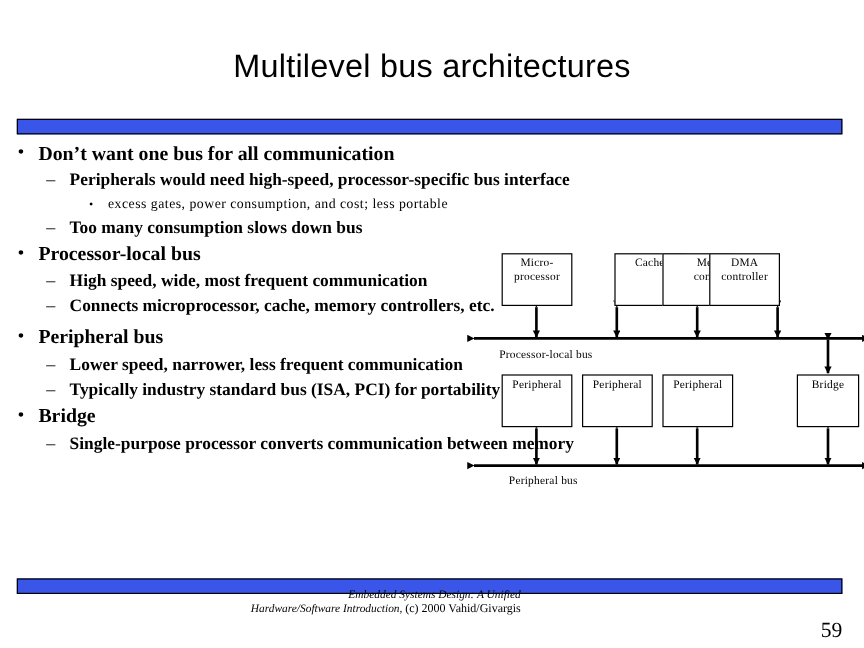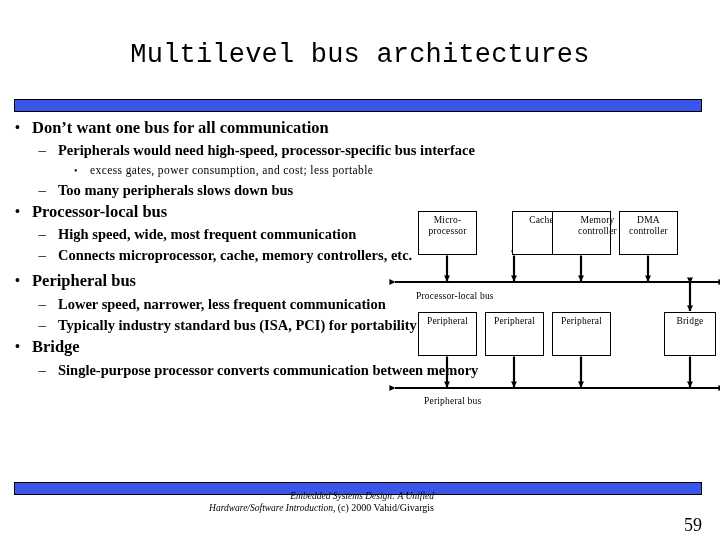--- a/index.html
+++ b/index.html
@@ -2,21 +2,21 @@
 <html><head>
 <meta charset="utf-8">
 <style>
   html,body{margin:0;padding:0;background:#fff;}
   body{width:720px;height:540px;position:relative;overflow:hidden;
        font-family:"Liberation Serif","DejaVu Serif",serif;color:#000;}
   .slide{position:absolute;inset:0;}
 
   .title{position:absolute;left:0;top:40px;width:720px;text-align:center;
          font-size:27px;font-weight:400;letter-spacing:.2px;
-         font-family:Liberation Mono, monospace;}
+         font-family:Liberation Sans, sans-serif;}
 
   .rule{position:absolute;left:14px;width:688px;height:13px;
         background:#3a56e8;border:1.5px solid #000;box-sizing:border-box;}
   .rule.top{top:99px;}
   .rule.bottom{top:482px;}
 
   .body{position:absolute;left:0;top:118px;width:720px;}
 
   .b1,.b2,.b3{position:relative;font-weight:700;}
   .b1{font-size:16.5px;margin:0 0 3px 0;padding-left:32px;line-height:20px;}
@@ -69,21 +69,21 @@
     <div class="b2">
       <span class="mk">–</span>
       <span class="txt">Peripherals would need high-speed, processor-specific bus interface</span>
     </div>
     <div class="b3">
       <span class="mk">•</span>
       <span class="txt">excess gates, power consumption, and cost; less portable</span>
     </div>
     <div class="b2">
       <span class="mk">–</span>
-      <span class="txt">Too many peripherals slows down bus</span>
+      <span class="txt">Too many consumption slows down bus</span>
     </div>
     <div class="b1">
       <span class="mk">•</span>
       <span class="txt">Processor-local bus</span>
     </div>
     <div class="b2" style="width:330px">
       <span class="mk">–</span>
       <span class="txt">High speed, wide, most frequent communication</span>
     </div>
     <div class="b2" style="width:400px">
@@ -141,21 +141,21 @@
       <span style="white-space:pre-line">Micro-
 processor</span>
     </div>
     <div class="box" style="left:500px;top:211px;width:59px;height:44px;">
       <span style="white-space:pre-line">Cache</span>
     </div>
     <div class="box" style="left:540px;top:211px;width:59px;height:44px;padding-left:32px;">
       <span style="white-space:pre-line">Memory
 controller</span>
     </div>
-    <div class="box" style="left:607px;top:211px;width:59px;height:44px;">
+    <div class="box" style="left:579px;top:211px;width:59px;height:44px;">
       <span style="white-space:pre-line">DMA
 controller</span>
     </div>
 
     <div class="box" style="left:406px;top:312px;width:59px;height:44px;">
       <span style="white-space:pre-line">Peripheral</span>
     </div>
     <div class="box" style="left:473px;top:312px;width:59px;height:44px;">
       <span style="white-space:pre-line">Peripheral</span>
     </div>

